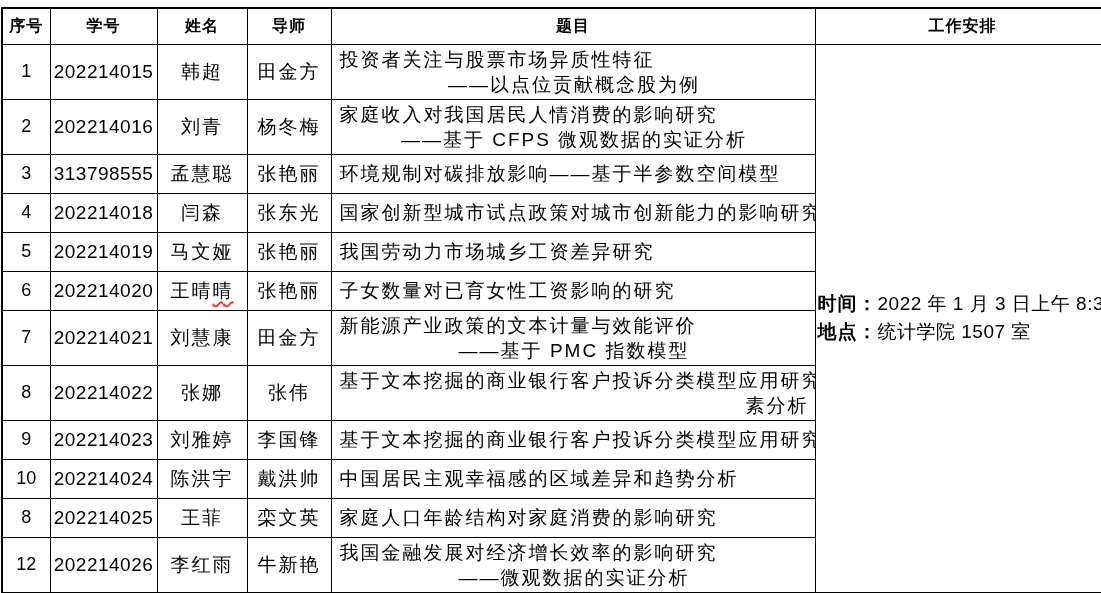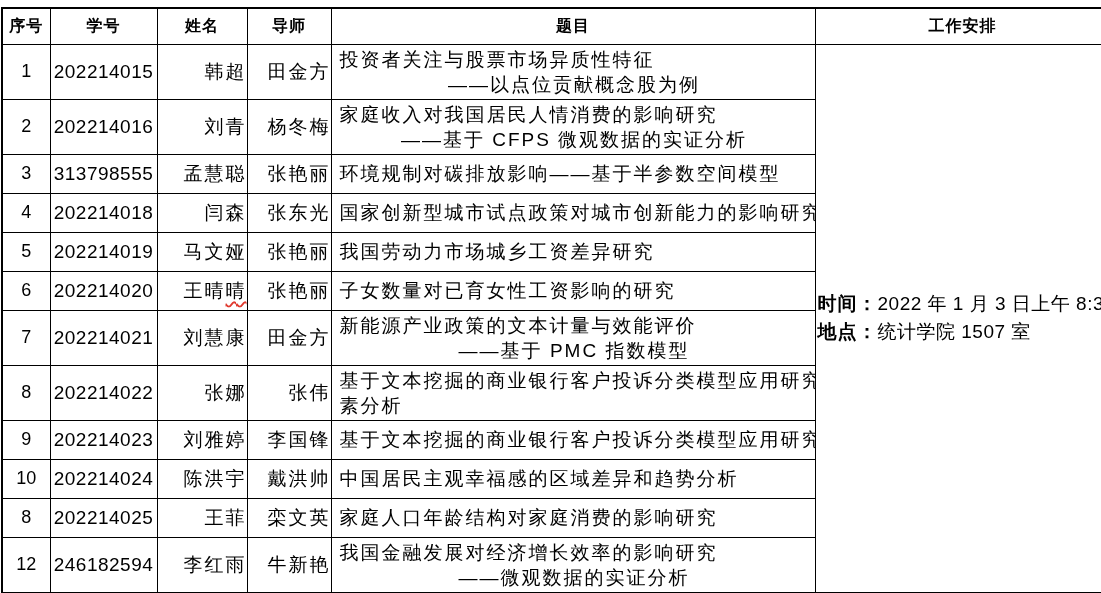--- a/index.html
+++ b/index.html
@@ -38,32 +38,32 @@
   tr.r-normal { height: 39px; }
   tr.r-tall   { height: 54px; }
   th {
     font-weight: bold;
     font-size: 16px;
     text-align: center;
     letter-spacing: 1px;
   }
   .c-no   { text-align: center; font-size: 18px; }
   .c-id   { text-align: center; font-size: 19px; letter-spacing: 0.5px; }
-  .c-name, .c-adv { text-align: right; font-size: 19px; letter-spacing: 2px; }
+  .c-name, .c-adv { text-align: center; font-size: 19px; letter-spacing: 2px; }
   .c-title {
     font-size: 19px;
     letter-spacing: 2px;
     padding: 2px 6px 2px 8px;
   }
   .c-title .t1, .c-title .t2 {
     line-height: 25px;
     white-space: nowrap;
   }
   .c-title .t2.align-right { text-align: center; }
-  .c-title .t2.align-left  { text-align: left; }
+  .c-title .t2.align-left  { text-align: right; }
   .c-title .t2:empty { display: none; }
   td.c-arr {
     border-right: none;       
     vertical-align: middle;
     padding-left: 2px;
     font-size: 19px;
   }
   .arr-line {
     line-height: 28px;
     white-space: nowrap;
@@ -208,21 +208,21 @@
           <td class="c-no">8</td>
           <td class="c-id">202214025</td>
           <td class="c-name">王菲</td>
           <td class="c-adv">栾文英</td>
           <td class="c-title">
             <div class="t1">家庭人口年龄结构对家庭消费的影响研究</div>
           </td>
         </tr>
         <tr class="r-tall">
           <td class="c-no">12</td>
-          <td class="c-id">246182594</td>
+          <td class="c-id">202214026</td>
           <td class="c-name">李红雨</td>
           <td class="c-adv">牛新艳</td>
           <td class="c-title">
             <div class="t1">我国金融发展对经济增长效率的影响研究</div>
             <div class="t2 align-right">——微观数据的实证分析</div>
           </td>
         </tr>
       </tbody>
   </table>
 </div>

